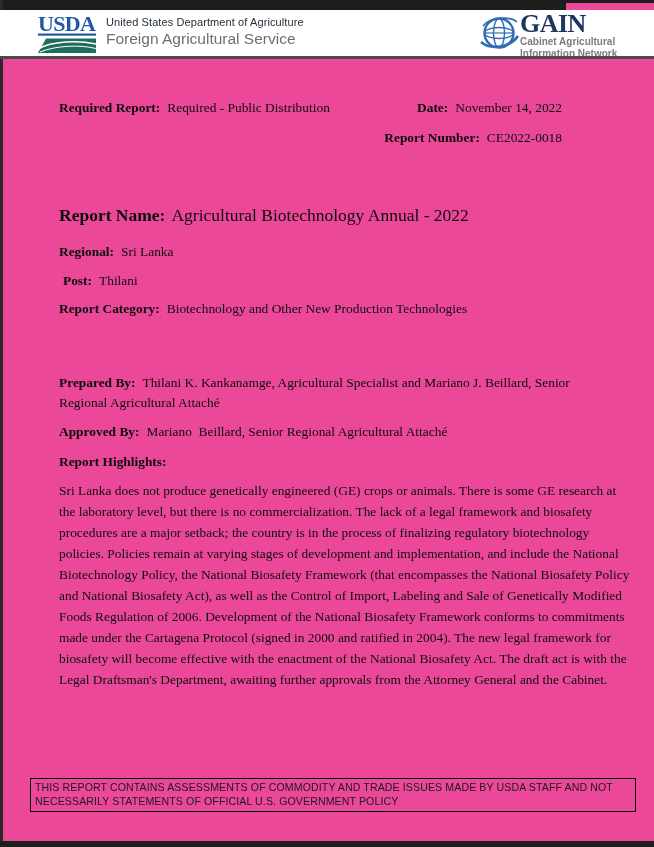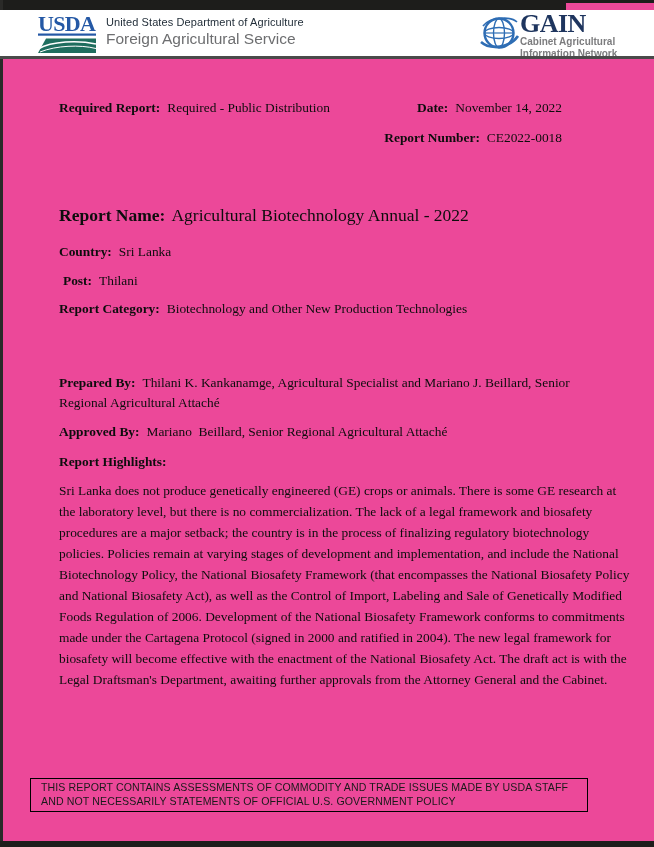--- a/index.html
+++ b/index.html
@@ -55,23 +55,23 @@
   .field-country { margin-top: 18px; }
   .field-post { padding-left: 4px; }
 
   .prepared { margin-top: 56px; line-height: 20px; }
   .approved { margin-top: 9px; line-height: 20px; }
   .highlights-label { margin-top: 10px; line-height: 20px; }
   .highlights-body { margin-top: 8px; line-height: 21px; width: 576px; }
 
   
   .disclaimer {
-    position: absolute; left: 30px; top: 778px; width: 558px;
+    position: absolute; left: 30px; top: 778px; width: 606px;
     border: 1.5px solid #000;
-    padding: 2px 6px 3px 10px;
+    padding: 2px 6px 3px 4px;
     font-family: "Liberation Sans", sans-serif;
     font-size: 10.6px; line-height: 13.5px;
     color: #1a1a1a; letter-spacing: 0.1px;
   }
 </style>
 </head>
 <body>
 
 <div class="page">
 
@@ -129,21 +129,21 @@
           <b>Report Number:</b><span class="val">CE2022-0018</span>
         </div>
       </div>
     </div>
 
     <div class="report-name">
       <b>Report Name:</b><span class="val">Agricultural Biotechnology Annual - 2022</span>
     </div>
 
     <div class="field-line field-country">
-      <b>Country:</b><span class="val">Sri Lanka</span>
+      <b>Regional:</b><span class="val">Sri Lanka</span>
     </div>
 
     <div class="field-line field-post">
       <b>Post:</b><span class="val">Thilani</span>
     </div>
 
     <div class="field-line">
       <b>Report Category:</b><span class="val">Biotechnology and Other New Production Technologies</span>
     </div>
 

